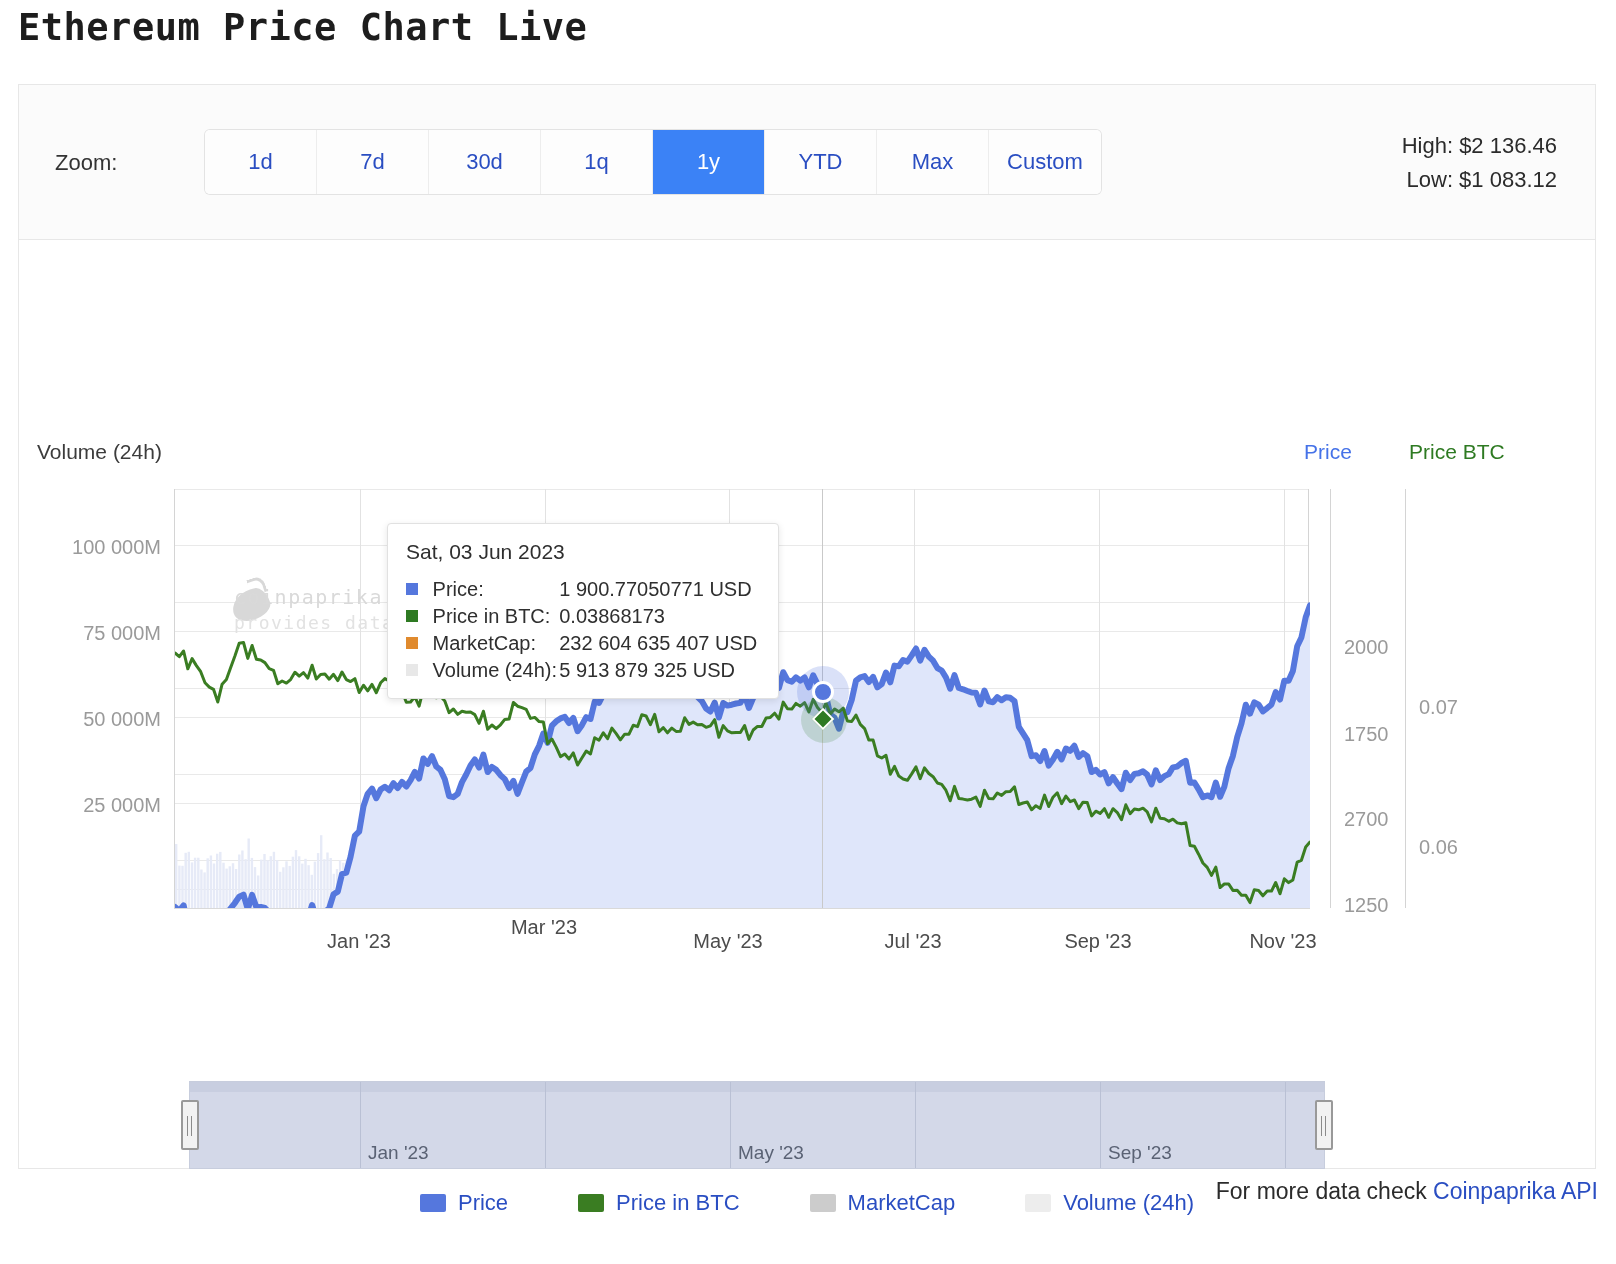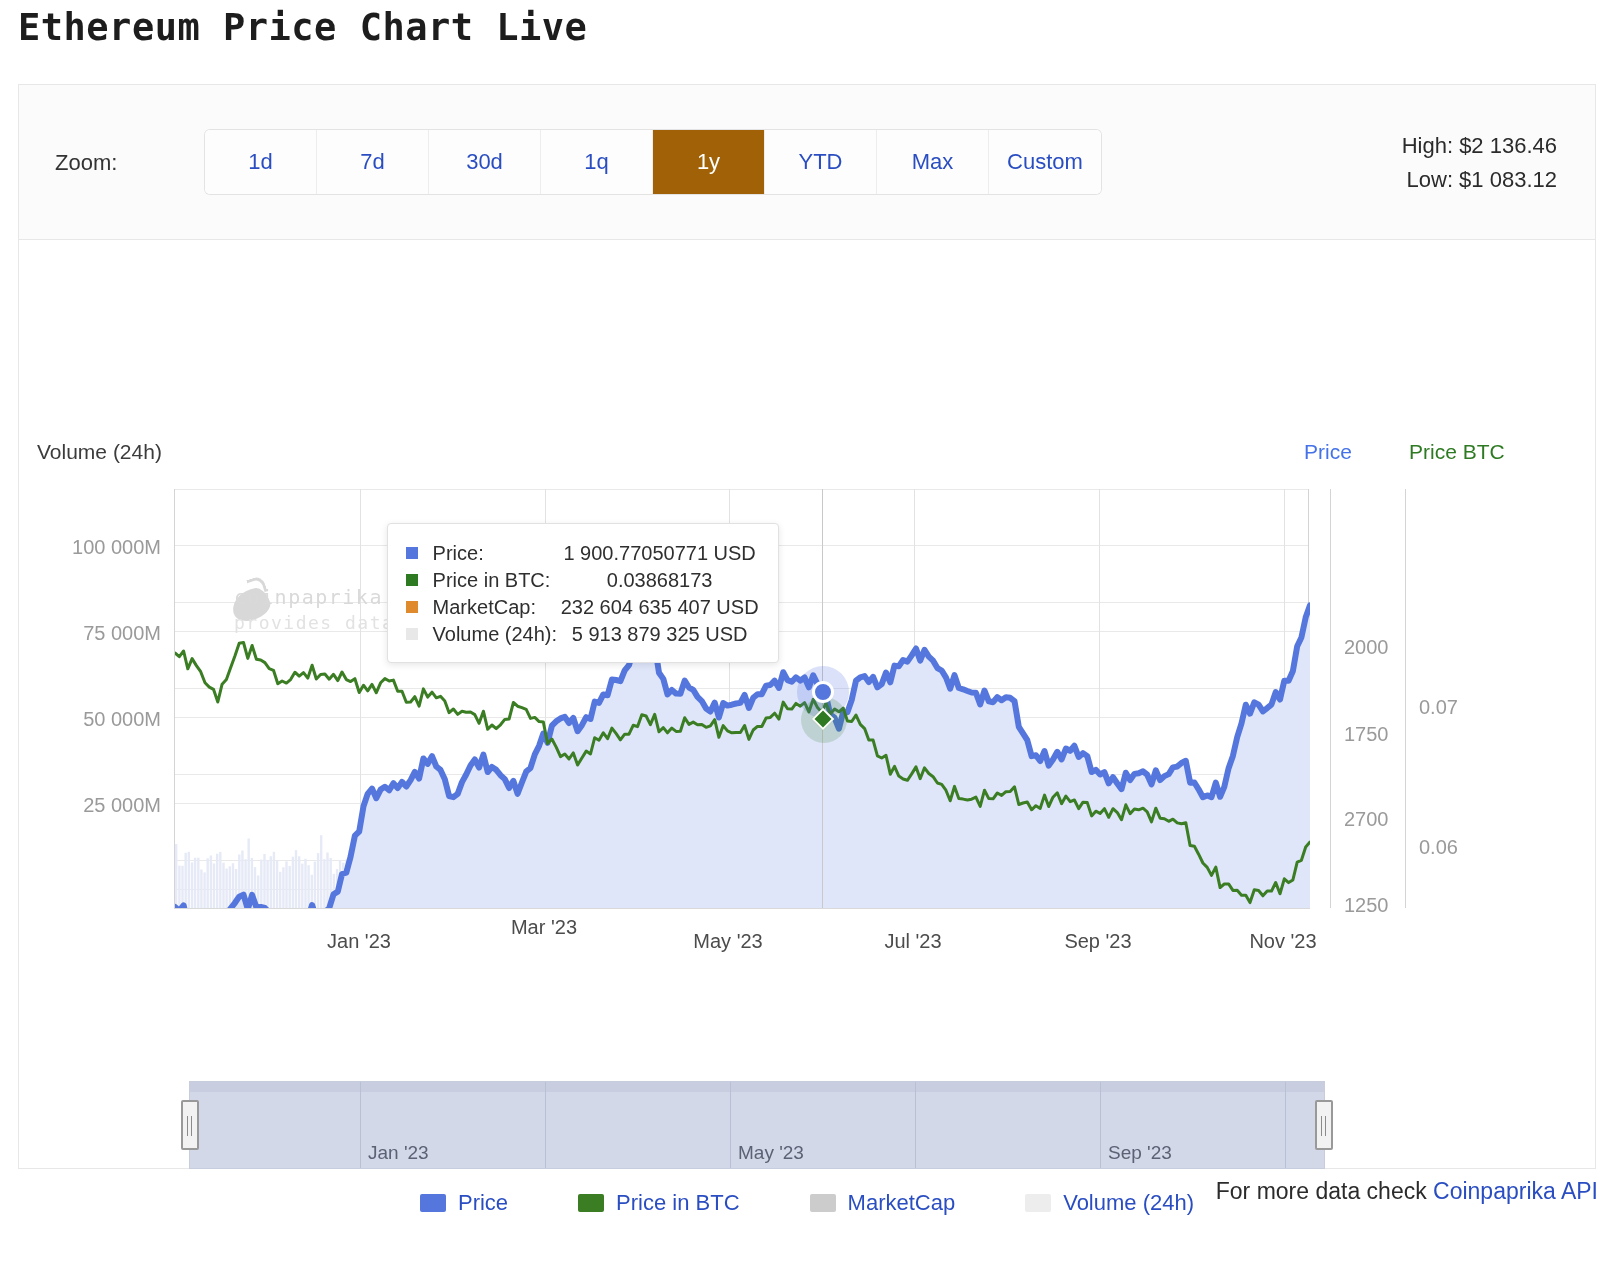--- a/index.html
+++ b/index.html
@@ -69,21 +69,21 @@
     font-size: 22px;
     color: #2a4ec2;
     background: #fdfdfd;
     border-right: 1px solid #ededed;
     cursor: pointer;
     user-select: none;
     padding: 0 14px;
   }
   .range-btn:last-child { border-right: none; }
   .range-btn.selected {
-    background: #a16207;
+    background: #3b82f6;
     color: #ffffff;
   }
 
   #highlow {
     position: absolute;
     right: 38px;
     top: 44px;
     text-align: right;
     font-size: 22px;
     color: #2b2b2b;
@@ -210,21 +210,21 @@
     padding: 16px 18px 14px 18px;
     z-index: 40;
   }
   #tooltip .tt-date {
     font-size: 21px;
     color: #2f2f2f;
     margin-bottom: 12px;
   }
   #tooltip table { border-collapse: collapse; width: 100%; }
   #tooltip td { font-size: 20px; color: #2f2f2f; padding: 2px 0; vertical-align: middle; }
-  #tooltip td.tt-val { text-align: center; white-space: nowrap; }
+  #tooltip td.tt-val { text-align: left; white-space: nowrap; }
   .tt-sq {
     display: inline-block;
     width: 12px; height: 12px;
     margin-right: 9px;
     vertical-align: 1px;
   }
 
   
   #marker-price {
     position: absolute;
@@ -803,20 +803,21 @@
     <div id="axis-x-line"></div>
 
     <div class="tick-x" style="left:340px; top:690px;">Jan '23</div>
     <div class="tick-x" style="left:525px; top:676px;text-align:center;">Mar '23</div>
     <div class="tick-x" style="left:709px; top:690px;">May '23</div>
     <div class="tick-x" style="left:894px; top:690px;">Jul '23</div>
     <div class="tick-x" style="left:1079px; top:690px;">Sep '23</div>
     <div class="tick-x" style="left:1264px; top:690px;">Nov '23</div>
 
     <div id="tooltip">
+      <div class="tt-date">Sat, 03 Jun 2023</div>
       <table>
         <tbody>
             <tr>
           <td>
             <span class="tt-sq" style="background:#5577dd"></span>
             <span>Price:</span>
           </td>
           <td class="tt-val">1 900.77050771 USD</td>
         </tr>
         <tr>

